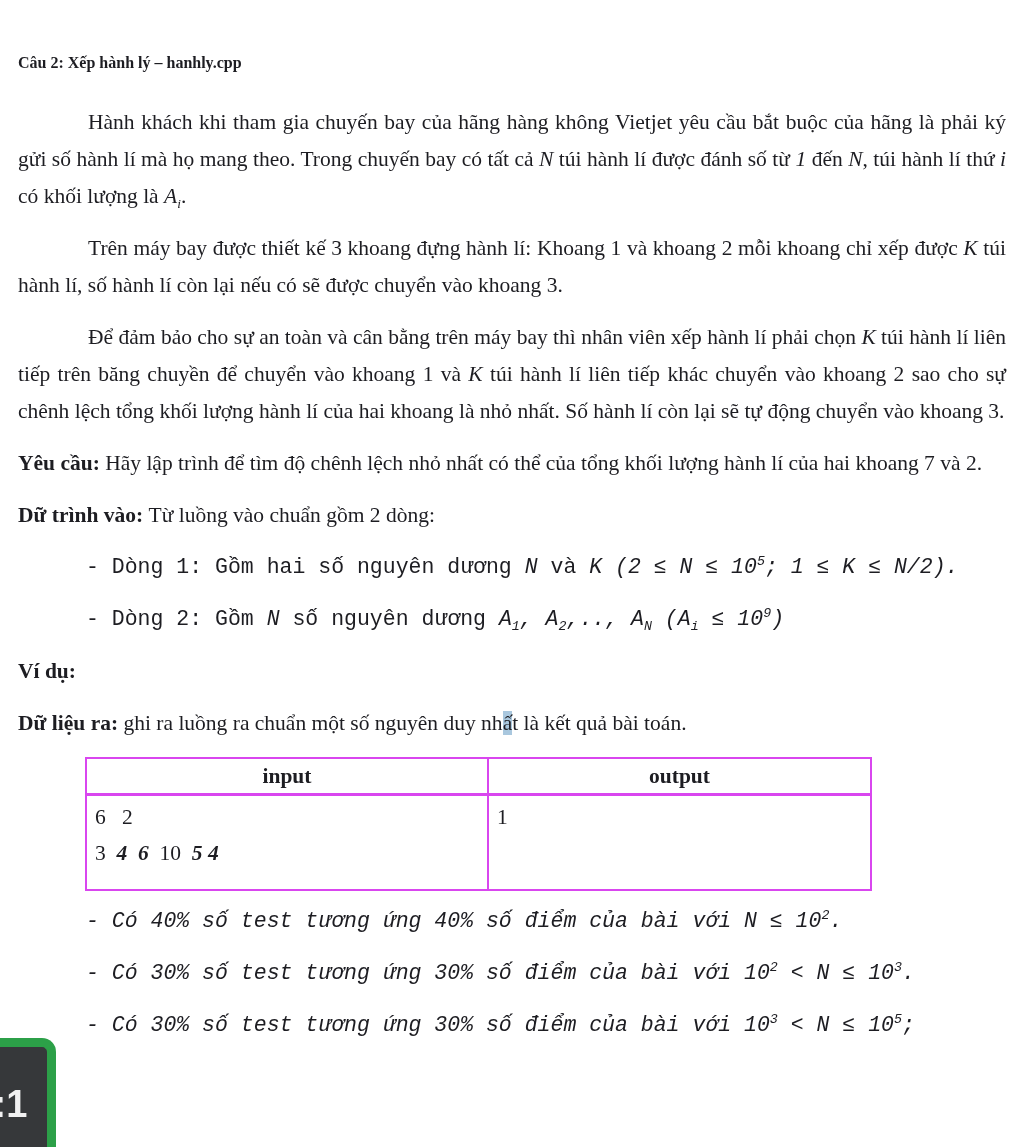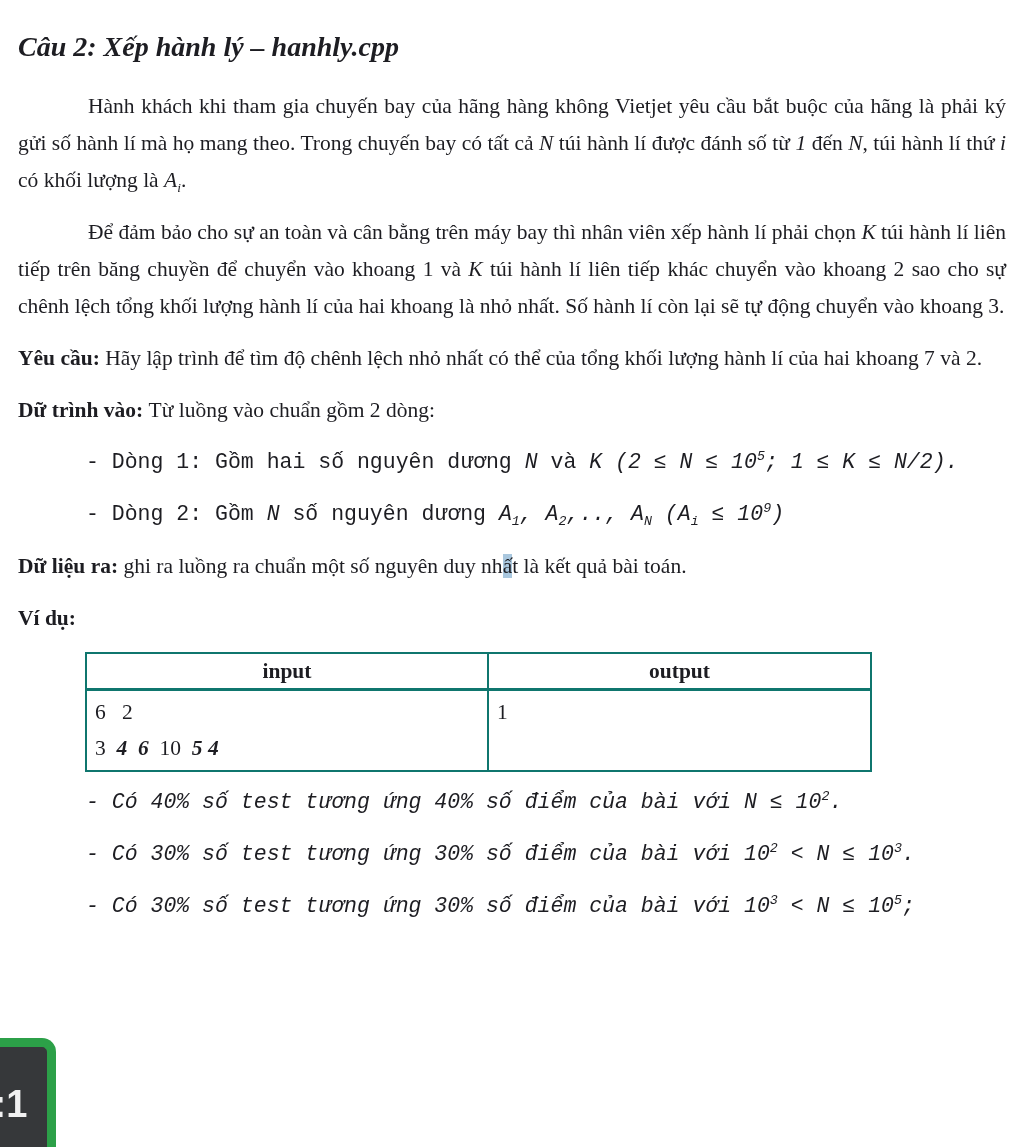--- a/index.html
+++ b/index.html
@@ -3,43 +3,43 @@
 <meta charset="utf-8">
 <style>
   html,body{margin:0;padding:0;}
   body{
     width:1024px;height:1147px;position:relative;overflow:hidden;
     background:#ffffff;
     font-family:"Liberation Serif", serif;
     color:#1d1d22;
   }
   .page{box-sizing:border-box;width:1024px;padding:32px 18px 0 18px;}
-  .title{font-size:28px;font-weight:700;line-height:30px;margin:0 0 26px 0;font-style:italic;}
+  .title{font-size:16px;font-weight:700;line-height:30px;margin:16px 0 26px 0;}
   .para{font-size:21.5px;line-height:37px;text-align:justify;margin:12px 0 15px 0;}
   .indent{text-indent:70px;}
   .sub-item{padding-left:68px;text-align:left;font-family:Liberation Mono, monospace;}
   
   .rs-b{font-weight:700;}
   .rs-i{font-style:italic;}
   .rs-bi{font-weight:700;font-style:italic;}
   .rs-sup{font-size:0.62em;vertical-align:super;line-height:0;}
   .rs-sub{font-size:0.62em;vertical-align:sub;line-height:0;}
   .rs-hl{background:#a9c7de;}
   
   table.io{
     border-collapse:collapse;margin:0 0 12px 67px;width:785px;
     table-layout:fixed;
   }
-  table.io th, table.io td{border:2px solid #0f766e;}
+  table.io th, table.io td{border:2px solid #d946ef;}
   table.io th{
     font-size:21.5px;font-weight:700;text-align:center;
     height:32px;padding:1px 0;border-bottom-width:3px;
   }
   table.io td{
-    vertical-align:top;height:70px;padding:3px 8px 4px 8px;
+    vertical-align:top;height:70px;padding:3px 8px 18px 8px;
     font-size:21.5px;line-height:36px;
   }
   td .cell-line{white-space:pre-wrap;}
   .col-input{width:402px;}
   .col-output{width:383px;}
   
   .badge{
     position:absolute;left:-26px;top:1038px;width:82px;height:124px;
     box-sizing:border-box;
     background:#36383a;
@@ -54,34 +54,35 @@
 </style>
 </head>
 <body>
 
 <div class="page">
 
   <h1 class="title"><span class="rs-b">Câu 2: Xếp hành lý – hanhly.cpp</span></h1>
 
   <p class="para indent"><span>Hành khách khi tham gia chuyến bay của hãng hàng không Vietjet yêu cầu bắt buộc của hãng là phải ký gửi số hành lí mà họ mang theo. Trong chuyến bay có tất cả </span><span class="rs-i">N</span><span> túi hành lí được đánh số từ </span><span class="rs-i">1</span><span> đến </span><span class="rs-i">N</span><span>, túi hành lí thứ </span><span class="rs-i">i</span><span> có khối lượng là </span><span class="rs-i">A</span><span class="rs-i rs-sub">i</span><span>.</span></p>
 
+  <p class="para indent"><span>Trên máy bay được thiết kế 3 khoang đựng hành lí: Khoang 1 và khoang 2 mỗi khoang chỉ xếp được </span><span class="rs-i">K</span><span> túi hành lí, số hành lí còn lại nếu có sẽ được chuyển vào khoang 3.</span></p>
 
   <p class="para indent"><span>Để đảm bảo cho sự an toàn và cân bằng trên máy bay thì nhân viên xếp hành lí phải chọn </span><span class="rs-i">K</span><span> túi hành lí liên tiếp trên băng chuyền để chuyển vào khoang 1 và </span><span class="rs-i">K</span><span> túi hành lí liên tiếp khác chuyển vào khoang 2 sao cho sự chênh lệch tổng khối lượng hành lí của hai khoang là nhỏ nhất. Số hành lí còn lại sẽ tự động chuyển vào khoang 3.</span></p>
 
   <p class="para"><span class="rs-b">Yêu cầu: </span><span>Hãy lập trình để tìm độ chênh lệch nhỏ nhất có thể của tổng khối lượng hành lí của hai khoang 7 và 2.</span></p>
 
   <p class="para"><span class="rs-b">Dữ trình vào: </span><span>Từ luồng vào chuẩn gồm 2 dòng:</span></p>
 
   <p class="para sub-item"><span>- Dòng 1: Gồm hai số nguyên dương </span><span class="rs-i">N</span><span> và </span><span class="rs-i">K</span><span> </span><span class="rs-i">(2 ≤ N ≤ 10</span><span class="rs-i rs-sup">5</span><span class="rs-i">; 1 ≤ K ≤ N/2).</span></p>
 
   <p class="para sub-item"><span>- Dòng 2: Gồm </span><span class="rs-i">N</span><span> số nguyên dương </span><span class="rs-i">A</span><span class="rs-i rs-sub">1</span><span class="rs-i">, </span><span class="rs-i">A</span><span class="rs-i rs-sub">2</span><span class="rs-i">,.., </span><span class="rs-i">A</span><span class="rs-i rs-sub">N</span><span class="rs-i"> (A</span><span class="rs-i rs-sub">i</span><span class="rs-i"> ≤ 10</span><span class="rs-i rs-sup">9</span><span class="rs-i">)</span></p>
 
+  <p class="para"><span class="rs-b">Ví dụ:</span></p>
+
   <p class="para"><span class="rs-b">Dữ liệu ra: </span><span>ghi ra luồng ra chuẩn một số nguyên duy nh</span><span class="rs-hl">ấ</span><span>t là kết quả bài toán.</span></p>
-
-  <p class="para"><span class="rs-b">Ví dụ:</span></p>
 
   <table class="io">
     <colgroup>
       <col class="col-input">
       <col class="col-output">
     </colgroup>
     <thead>
       <tr>
         <th>input</th>
         <th>output</th>

